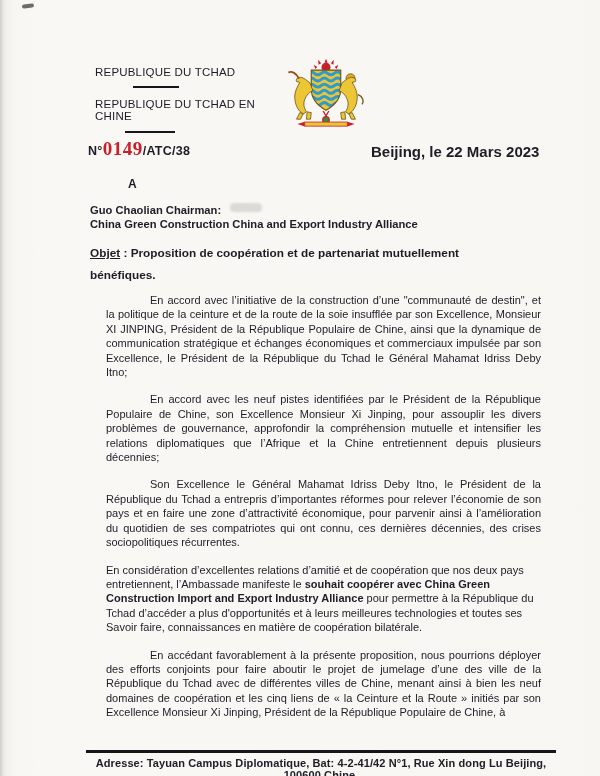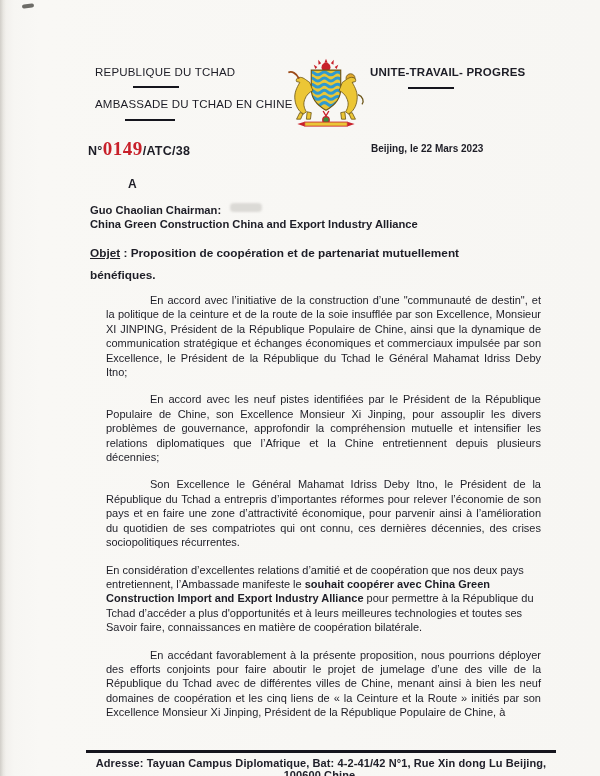--- a/index.html
+++ b/index.html
@@ -19,21 +19,21 @@
   .hdr-left{position:absolute;left:95px;top:66px;width:200px;font-weight:normal;font-size:11.5px;letter-spacing:.2px;}
   .hdr-left .rule1{height:2px;background:#15151d;width:46px;margin:8px 0 10px 38px;}
   .hdr-left .rule2{height:2px;background:#15151d;width:50px;margin:9px 0 0 30px;}
   .hdr-right{position:absolute;left:370px;top:66px;width:165px;font-weight:bold;font-size:11.5px;letter-spacing:.2px;}
   .hdr-right .rule{height:2px;background:#15151d;width:46px;margin:9px 0 0 38px;}
   .emblem{position:absolute;left:285px;top:57px;}
 
   
   .ref{position:absolute;left:88px;top:138px;font-weight:bold;font-size:12.5px;letter-spacing:.3px;}
   .ref .num{font-family:"Liberation Serif", serif;font-size:19px;font-weight:bold;letter-spacing:.5px;}
-  .date{position:absolute;left:371px;top:143px;font-weight:bold;font-size:10px;}
+  .date{position:absolute;left:371px;top:143px;font-weight:bold;font-size:15px;}
 
   
   .salutation{position:absolute;left:128px;top:177px;font-weight:bold;font-size:12px;}
   .addressee{position:absolute;left:90px;top:203px;font-weight:bold;font-size:11.2px;line-height:14px;}
 
   
   .subject{position:absolute;left:90px;top:242px;width:415px;font-weight:bold;font-size:11.8px;line-height:22px;}
   .subject .label{text-decoration:underline;}
 
   
@@ -51,21 +51,21 @@
 <body>
 
 <div class="page">
   <div class="edge-left"></div>
   <div class="speck"></div>
   <div class="smudge"></div>
 
   <div class="hdr-left">
     <div>REPUBLIQUE DU TCHAD</div>
     <div class="rule1"></div>
-    <div>AMBASSADE DU TCHAD EN CHINE</div>
+    <div>REPUBLIQUE DU TCHAD EN CHINE</div>
     <div class="rule2"></div>
   </div>
 
   <div class="emblem">
     <svg width="82" height="72" viewBox="0 0 100 88" aria-hidden="true">
 
       <g fill="#c8202a">
         <circle cx="50" cy="12.5" r="5.5"></circle>
         <path d="M50,2 l2,5 h-4 z M40.5,3.5 l3.6,4.2 -3.2,1.8 z M59.5,3.5 l-3.6,4.2 3.2,1.8 z M35,9.5 l4.4,2.6 -2.4,2.6 z M65,9.5 l-4.4,2.6 2.4,2.6 z"></path>
       </g>
@@ -101,24 +101,20 @@
         <path d="M89,46 c6,2 8,8 5,12" fill="none" stroke-width="1.6"></path>
       </g>
 
       <path d="M46.5,66 l3.5,6 3.5,-6" fill="none" stroke="#c8202a" stroke-width="1.6"></path>
       <circle cx="50" cy="77" r="4" fill="#3d8b3d" stroke="#c8202a" stroke-width="1.5"></circle>
       <path d="M15,82 l9,-3 v6 z M85,82 l-9,-3 v6 z" fill="#c8202a"></path>
       <rect x="24" y="79.5" width="52" height="5" fill="#e9c637" stroke="#c8202a" stroke-width="1"></rect>
     </svg>
   </div>
 
-  <div class="hdr-right">
-    <div>UNITE-TRAVAIL- PROGRES</div>
-    <div class="rule"></div>
-  </div>
 
   <div class="ref">
     <span>N°</span><span class="num" style="color: rgb(200, 32, 42);">0149</span><span>/ATC/38</span>
   </div>
   <div class="date">Beijing, le 22 Mars 2023</div>
 
   <div class="salutation">A</div>
   <div class="addressee">
     <div>Guo Chaolian Chairman:</div>
     <div>China Green Construction China and Export Industry Alliance</div>

